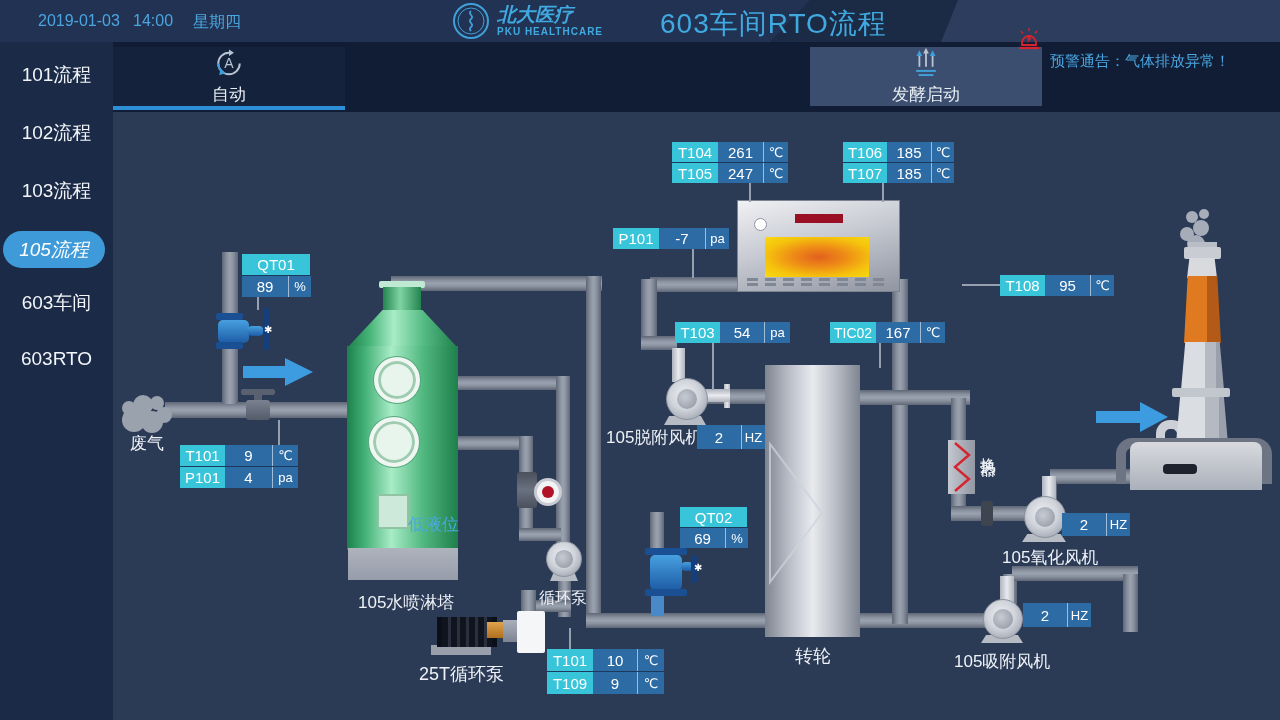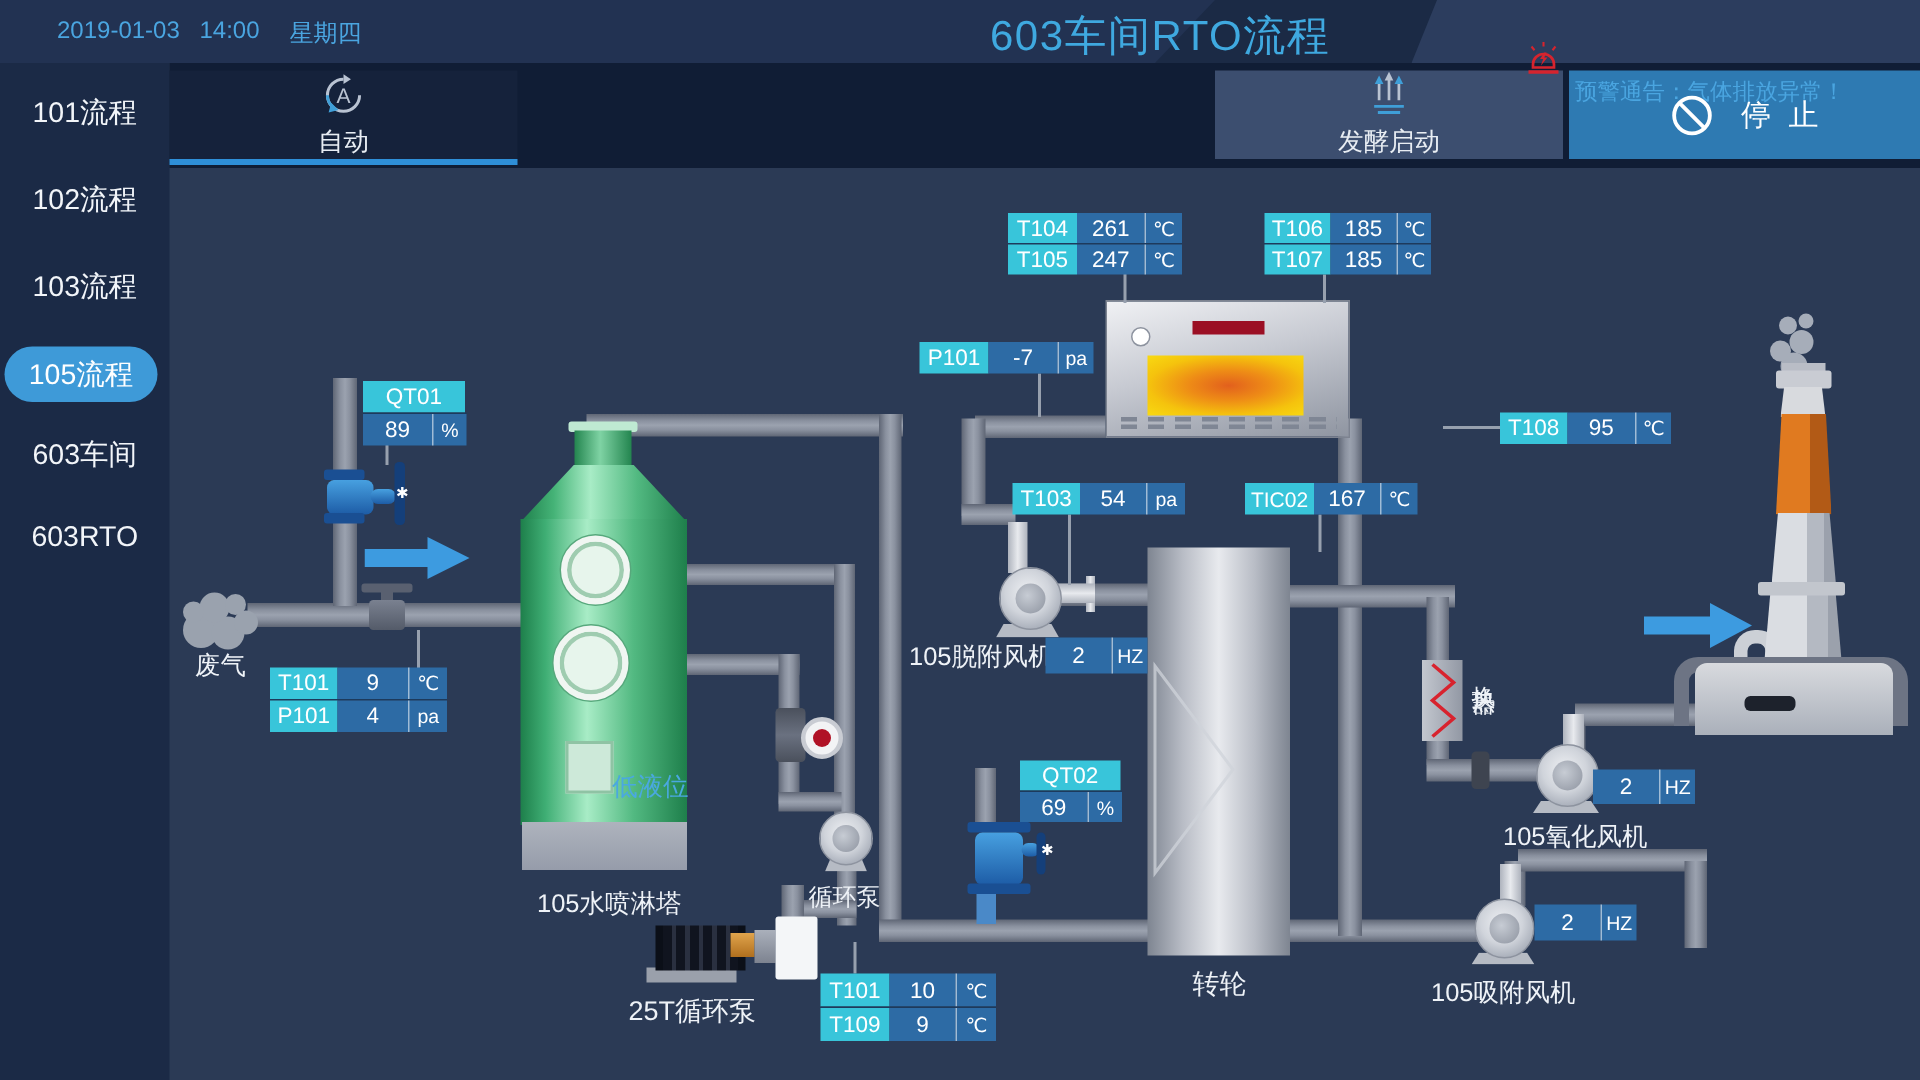--- a/index.html
+++ b/index.html
@@ -36,21 +36,21 @@
   .dt{position:absolute;top:12px;font-size:16px;color:#4aa5e0;z-index:2;}
   .brand{position:absolute;left:452px;top:2px;display:flex;align-items:center;gap:7px;z-index:2;}
   .brand .cn{font-size:19px;font-weight:bold;font-style:italic;color:#3fa9e0;line-height:1;}
   .brand .en{font-size:10px;font-weight:bold;letter-spacing:1px;color:#3fa9e0;line-height:1;margin-top:3px;}
   .pagetitle{position:absolute;left:660px;top:5px;font-size:28px;color:#3fa9e0;z-index:2;letter-spacing:1px;}
   .alarmbox{position:absolute;left:1016px;top:8px;display:flex;align-items:center;gap:8px;z-index:2;}
   .alarmbox .atext{font-size:15px;color:#4aa5e0;margin-top:44px;}
   .sidebar{position:absolute;left:0;top:42px;width:113px;height:678px;background:#1b2a46;z-index:15;}
   .sbitem{position:absolute;left:0;width:113px;height:30px;display:flex;align-items:center;justify-content:center;
           font-size:19px;color:#f2f5f9;cursor:pointer;}
-  .sbactive{position:absolute;left:3px;width:102px;height:37px;border-radius:19px;background:#3e9ad8;display:flex;align-items:center;justify-content:center;font-size:19px;color:#fff;cursor:pointer;}
+  .sbactive{position:absolute;left:3px;width:102px;height:37px;border-radius:19px;background:#3e9ad8;display:flex;align-items:center;justify-content:center;font-size:19px;color:#fff;cursor:pointer;font-style:italic;}
   .tabstrip{position:absolute;left:113px;top:42px;width:1167px;height:70px;background:#101d35;z-index:15;}
   .tab{position:absolute;top:5px;height:59px;display:flex;flex-direction:column;align-items:center;justify-content:center;gap:3px;
        background:#3c4e6f;font-size:17px;color:#e8edf3;cursor:pointer;}
   .tabsel{background:#15223b;}
   .tabline{position:absolute;left:0;top:64px;width:232px;height:4px;background:#2e8fd8;}
   .stopbtn{position:absolute;top:5px;left:933px;width:234px;height:59px;background:#2e7ab2;display:flex;align-items:center;justify-content:center;gap:16px;
        font-size:20px;letter-spacing:3px;color:#fff;cursor:pointer;}
   .canvas{position:absolute;inset:0;background:#2b3a55;z-index:1;}
   svg{display:block;}
 </style>
@@ -374,36 +374,40 @@
           <line x1="28" y1="24" x2="28" y2="10"></line>
       </g>
       <polygon points="12,4 8.5,11 15.5,11" fill="#3f9fd8"></polygon>
       <polygon points="20,1 16.5,8 23.5,8" fill="#b9c3d2"></polygon>
       <polygon points="28,4 24.5,11 31.5,11" fill="#3f9fd8"></polygon>
       <line x1="8" y1="29" x2="32" y2="29" stroke="#3f9fd8" stroke-width="2.4"></line>
       <line x1="11" y1="34" x2="29" y2="34" stroke="#3f9fd8" stroke-width="2.4"></line>
     </svg>
     <span>发酵启动</span>
   </div>
-  <div class="stopbtn">
-    <svg width="34" height="34" viewBox="0 0 40 40">
-      <circle cx="20" cy="20" r="14" fill="none" stroke="#fff" stroke-width="3"></circle>
-      <line x1="10.5" y1="10.5" x2="29.5" y2="29.5" stroke="#fff" stroke-width="3"></line>
-    </svg>
-    <span>停 止</span>
-  </div>
   <div class="tabline"></div>
 </nav>
 
 <header class="topbar">
   <div class="panelL"></div>
   <div class="panelR"></div>
   <span class="dt" style="left:38px">2019-01-03</span>
   <span class="dt" style="left:133px">14:00</span>
   <span class="dt" style="left:193px">星期四</span>
+  <div class="brand">
+    <svg width="38" height="38" viewBox="0 0 38 38">
+      <circle cx="19" cy="19" r="17" fill="none" stroke="#3f9fd8" stroke-width="2"></circle>
+      <circle cx="19" cy="19" r="13" fill="none" stroke="#3f9fd8" stroke-width="1"></circle>
+      <path d="M19 9 c-4 3 4 5 0 8 c-4 3 4 5 0 8 c-2 1.5 -1 3 0 4" stroke="#3f9fd8" stroke-width="1.8" fill="none"></path>
+    </svg>
+    <div>
+      <div class="cn">北大医疗</div>
+      <div class="en">PKU HEALTHCARE</div>
+    </div>
+  </div>
   <div class="pagetitle">603车间RTO流程</div>
   <div class="alarmbox">
     <svg width="26" height="25" viewBox="0 0 26 25">
       <path d="M6 16 a7 7 0 0 1 14 0 v2 h-14 z" fill="none" stroke="#d6242e" stroke-width="1.8"></path>
       <line x1="3" y1="21" x2="23" y2="21" stroke="#d6242e" stroke-width="2.2"></line>
       <path d="M13.5 8 l-2.8 4.4 h2.1 l-1.6 4.4 l4.4 -5.5 h-2.1 l1.6 -3.3 z" fill="#d6242e"></path>
       <g stroke="#d6242e" stroke-width="1.4">
         <line x1="13" y1="1" x2="13" y2="4"></line>
           <line x1="5" y1="4" x2="7" y2="6.5"></line>
           <line x1="21" y1="4" x2="19" y2="6.5"></line>

